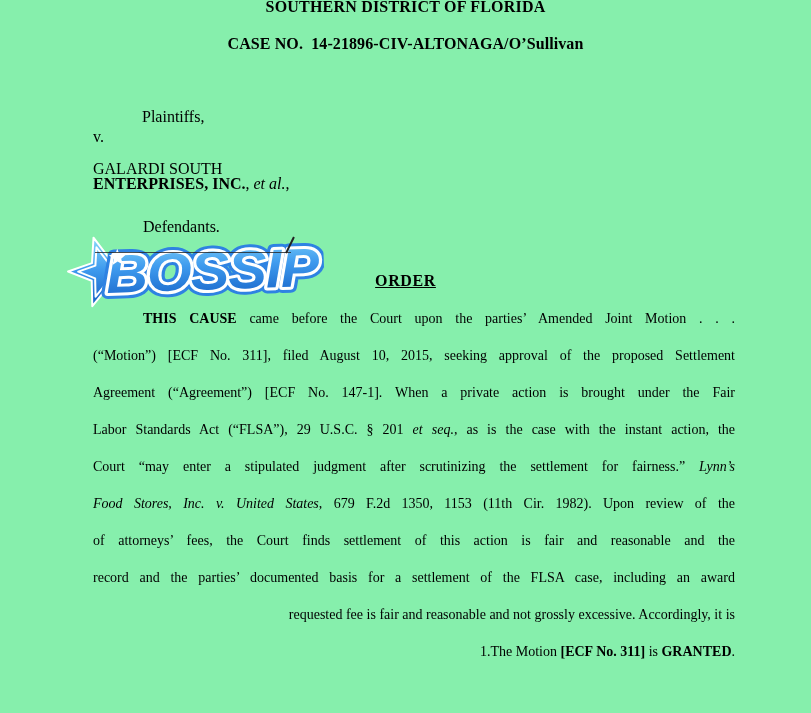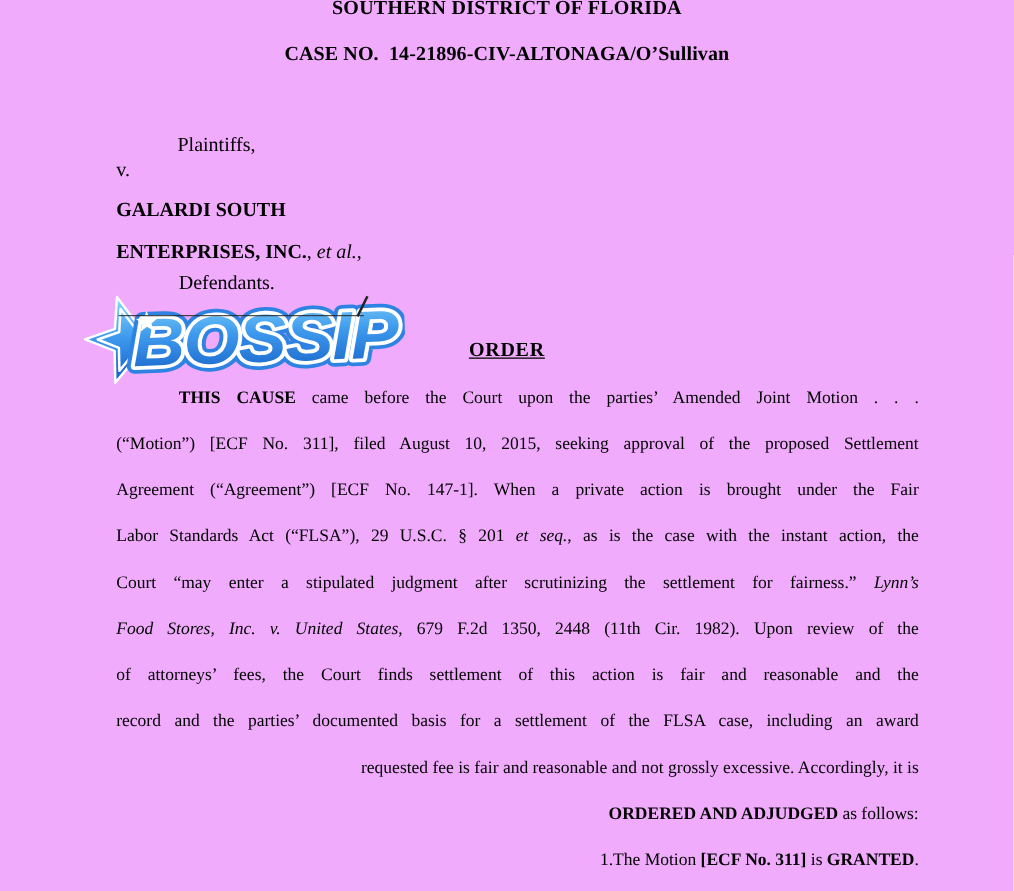--- a/index.html
+++ b/index.html
@@ -1,28 +1,28 @@
 <!DOCTYPE html>
 <html><head>
 <meta charset="utf-8">
 <style>
   html,body{margin:0;padding:0;background:#fff;}
-  .page{position:relative;width:811px;height:713px;background:#f0abfc;color:#000;
+  .page{position:relative;width:811px;height:713px;background:#86efac;color:#000;
         font-family:"Liberation Serif", serif;font-size:16px;overflow:hidden;}
   .b{font-weight:700;}
   .i{font-style:italic;}
   .center{position:absolute;left:0;width:811px;text-align:center;}
   .court{top:-2px;font-weight:700;line-height:18px;letter-spacing:.2px;}
   .case{top:35px;font-weight:700;white-space:pre;letter-spacing:.1px;}
   .abs{position:absolute;}
   .cap-plaintiff{left:93px;top:72px;}
   .cap-plaintiffs{left:142px;top:108px;}
   .cap-v{left:93px;top:128px;}
-  .cap-def1{left:93px;top:160px;font-weight:700;}
-  .cap-def2{left:93px;top:193px;}
+  .cap-def1{left:93px;top:160px;font-weight:400;}
+  .cap-def2{left:93px;top:175px;}
   .cap-defendants{left:143px;top:218px;}
   .divider-line{left:95px;top:252px;width:196px;height:0;border-top:1.6px solid rgba(35,35,35,.8);z-index:3;}
   .divider-slash{left:289px;top:236px;width:1.8px;height:18px;background:#222;transform:rotate(26deg);z-index:3;}
   .logo{left:62px;top:230px;z-index:2;transform:rotate(-2deg);}
   .order{top:272px;font-weight:700;text-decoration:underline;letter-spacing:.6px;}
   .bodyblock{left:93px;top:300px;width:642px;font-size:14px;}
   .line{height:37px;line-height:37px;text-align:right;}
   .just{text-align:justify;text-align-last:justify;text-justify:inter-word;}
   .indent{text-indent:50px;}
   .ord{padding-left:50px;}
@@ -66,23 +66,22 @@
   </div>
 
   <div class="center order">ORDER</div>
 
   <div class="abs bodyblock">
     <div class="line just indent"><span class="b">THIS CAUSE</span><span> came before the Court upon the parties’ Amended Joint Motion . . .</span></div>
     <div class="line just"><span>(“Motion”) [ECF No. 311], filed August 10, 2015, seeking approval of the proposed Settlement</span></div>
     <div class="line just"><span>Agreement (“Agreement”) [ECF No. 147-1].  When a private action is brought under the Fair</span></div>
     <div class="line just"><span>Labor Standards Act (“FLSA”), 29 U.S.C. § 201 </span><span class="i">et seq.</span><span>, as is the case with the instant action, the</span></div>
     <div class="line just"><span>Court “may enter a stipulated judgment after scrutinizing the settlement for fairness.”  </span><span class="i">Lynn’s</span></div>
-    <div class="line just"><span class="i">Food Stores, Inc. v. United States</span><span>, 679 F.2d 1350, 2448 (11th Cir. 1982).  Upon review of the</span></div>
+    <div class="line just"><span class="i">Food Stores, Inc. v. United States</span><span>, 679 F.2d 1350, 1153 (11th Cir. 1982).  Upon review of the</span></div>
     <div class="line just"><span>of attorneys’ fees, the Court finds settlement of this action is fair and reasonable and the</span></div>
     <div class="line just"><span>record and the parties’ documented basis for a settlement of the FLSA case, including an award</span></div>
     <div class="line"><span>requested fee is fair and reasonable and not grossly excessive.  Accordingly, it is</span></div>
 
-    <div class="line ord"><span class="b">ORDERED AND ADJUDGED</span><span> as follows:</span></div>
 
     <div class="line ord"><span class="num">1.</span><span>The Motion </span><span class="b">[ECF No. 311]</span><span> is </span><span class="b">GRANTED</span><span>.</span></div>
   </div>
 
 </div>
 
 </body></html>

